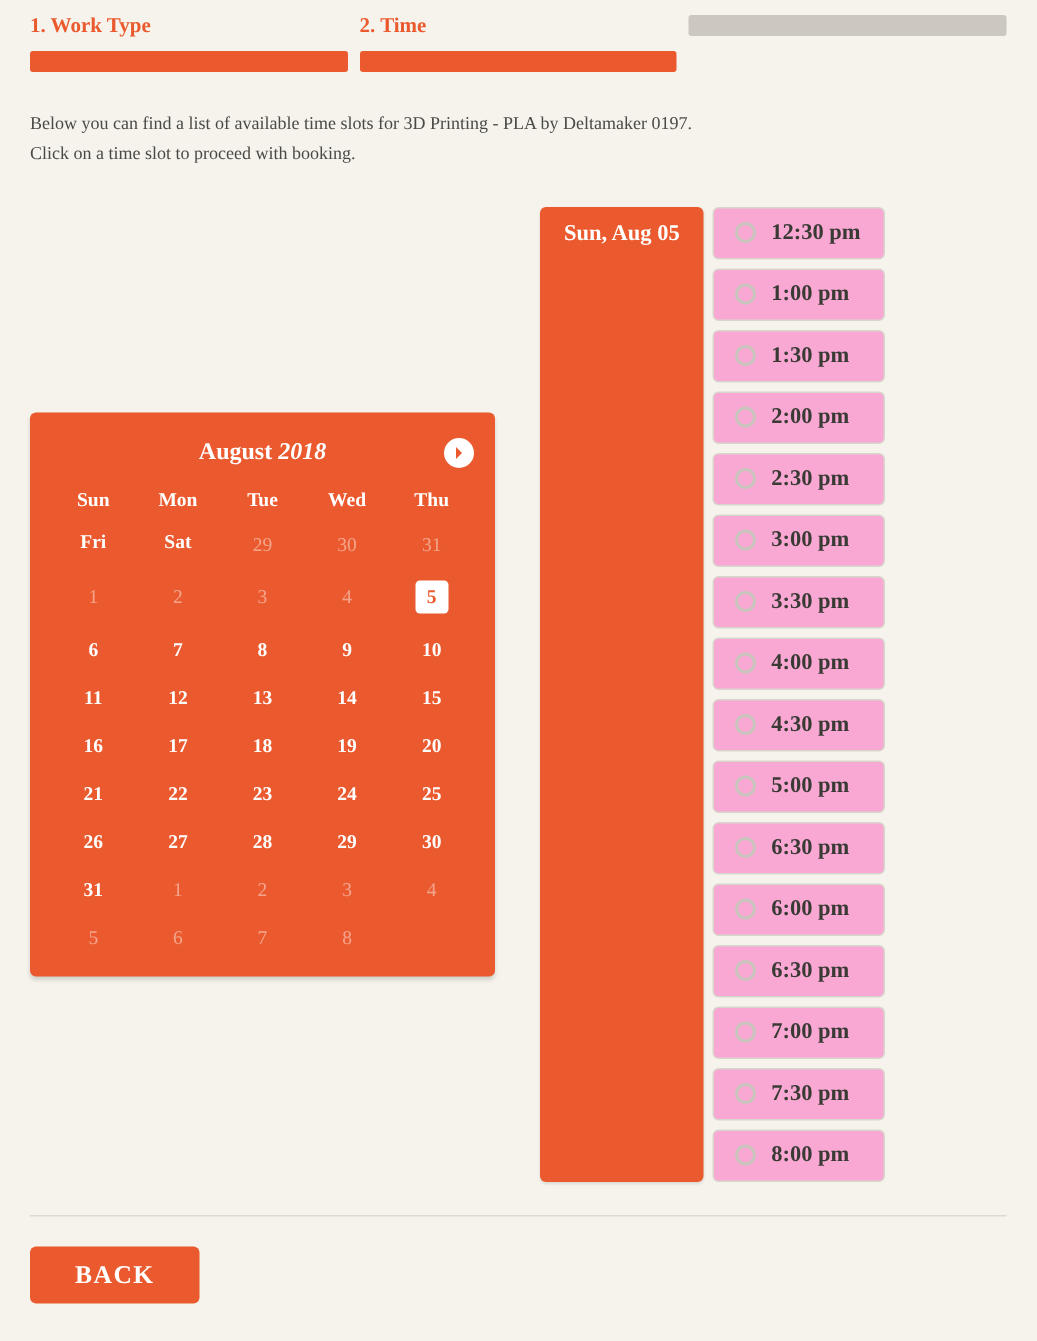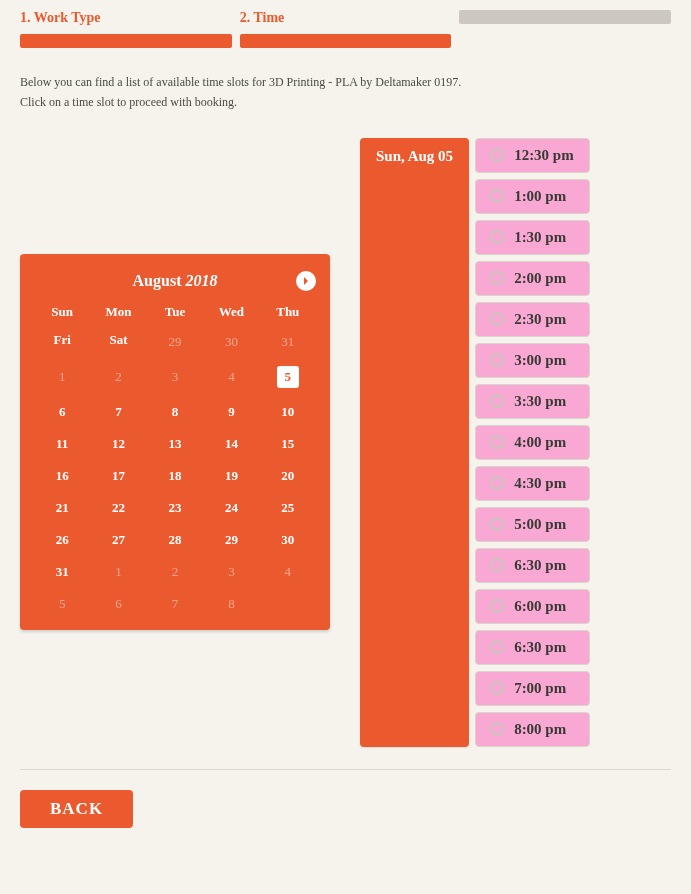--- a/index.html
+++ b/index.html
@@ -385,20 +385,24 @@
         <div class="slot">
           <span class="radio"></span>
           <span>6:30 pm</span>
         </div>
         <div class="slot">
           <span class="radio"></span>
           <span>7:00 pm</span>
         </div>
         <div class="slot">
           <span class="radio"></span>
+          <span>7:30 pm</span>
+        </div>
+        <div class="slot">
+          <span class="radio"></span>
           <span>8:00 pm</span>
         </div>
       </div>
   </div>
 </div>
 
 <hr class="divider">
 
 <button class="back-btn">BACK</button>
 

